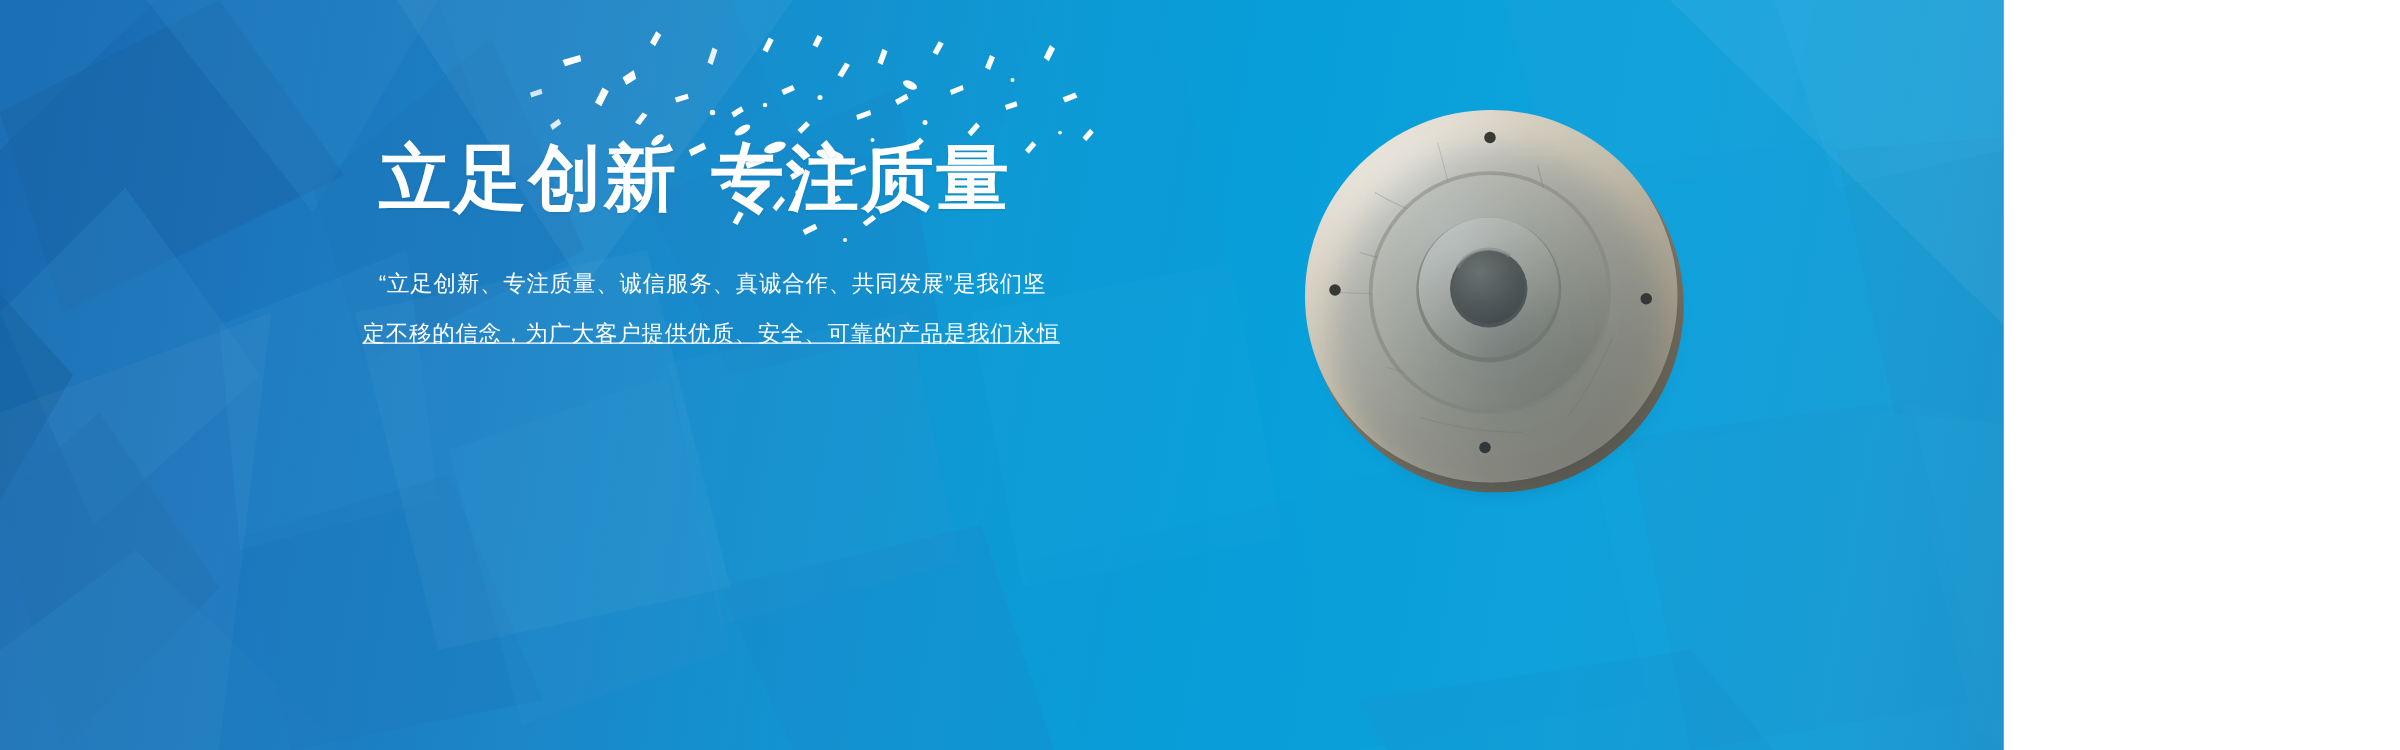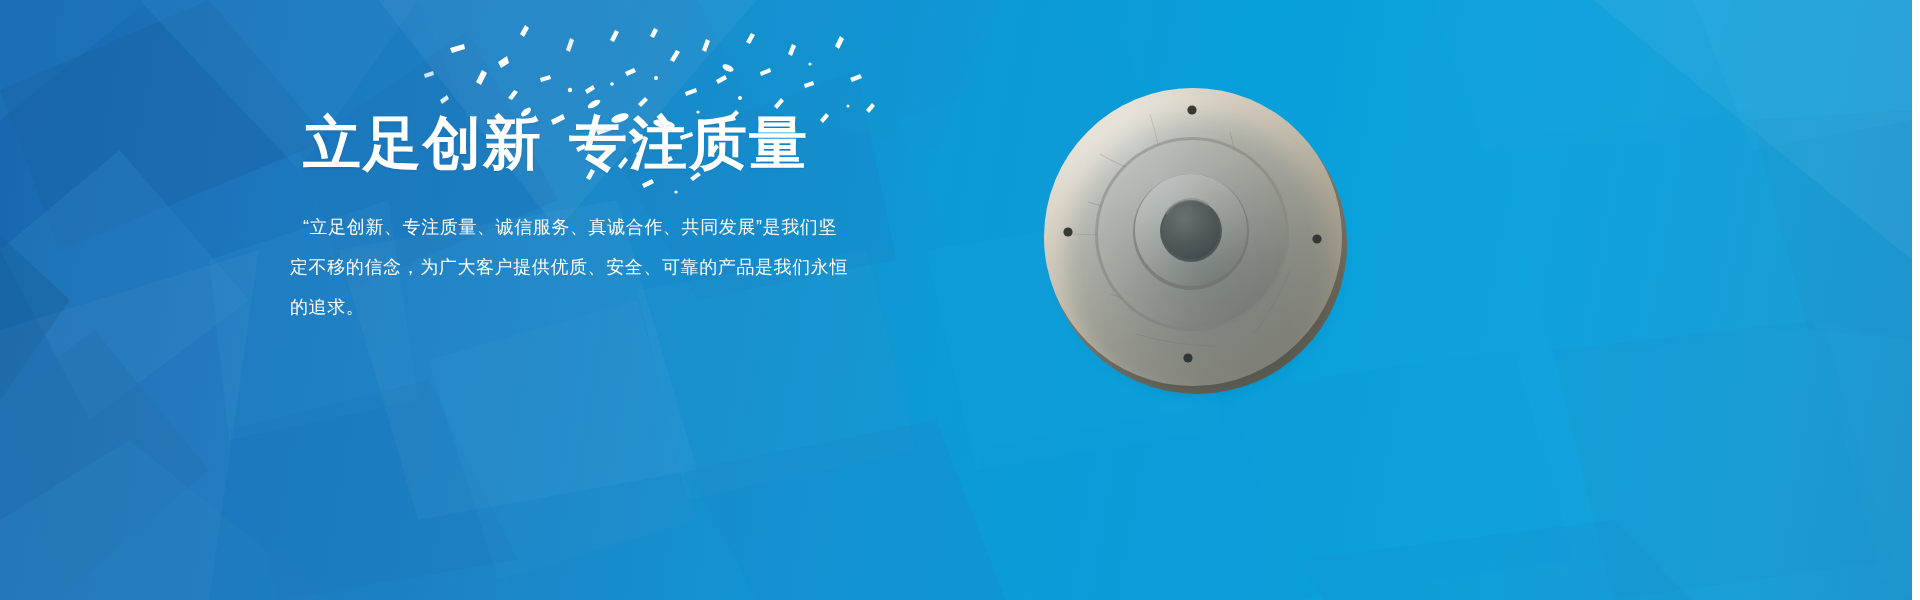--- a/index.html
+++ b/index.html
@@ -1,21 +1,21 @@
 <!DOCTYPE html>
 <html><head>
 <meta charset="utf-8">
 <title>Banner</title>
 <style>
   html,body{margin:0;padding:0;background:#fff;}
   body{font-family:"Liberation Sans","DejaVu Sans",sans-serif;}
 
   .banner{
     position:relative;
-    width:1912px;height:600px;
+    width:1603px;height:600px;
     overflow:hidden;
     background:linear-gradient(100deg,
         #1766ad 0%,
         #1c74bb 12%,
         #1b86c8 30%,
         #0e99d4 48%,
         #079fda 62%,
         #0fa3dc 78%,
         #1a9ed6 92%,
         #1f93cc 100%);
@@ -47,21 +47,21 @@
   .subcopy{
     margin:0;
     padding-top:32px;
     font-size:18px;
     line-height:40px;
     color:#ffffff;
     letter-spacing:.6px;
     font-weight:normal;
   }
   .subcopy .ln{display:block;white-space:nowrap;}
-  .subcopy .ln.l2{margin-left:-13px;}
+  .subcopy .ln.l2{margin-left:-13px;text-decoration:underline;}
   .subcopy .ln.l3{margin-left:-13px;}
 
   
   .product{
     position:absolute;
     left:1040px;top:84px;
     width:310px;height:310px;
   }
   .prod-shadow{
     position:absolute;left:14px;top:22px;width:290px;height:288px;
@@ -181,21 +181,20 @@
     </g>
   </svg>
 
   <div class="copy">
 
     <h1 class="headline"><span>立足创新</span><span class="gap"></span><span>专注质量</span></h1>
 
     <p class="subcopy">
       <span class="ln l1">“立足创新、专注质量、诚信服务、真诚合作、共同发展”是我们坚</span>
       <span class="ln l2">定不移的信念，为广大客户提供优质、安全、可靠的产品是我们永恒</span>
-      <span class="ln l3">的追求。</span>
     </p>
   </div>
 
   <div class="product">
     <div class="prod-shadow"></div>
     <svg viewBox="0 0 310 310" width="310" height="310">
       <defs>
         <linearGradient id="rim" x1="0.12" y1="0.05" x2="0.9" y2="0.95">
           <stop offset="0" stop-color="#e3ded1"></stop>
           <stop offset="0.22" stop-color="#d3ccbd"></stop>

